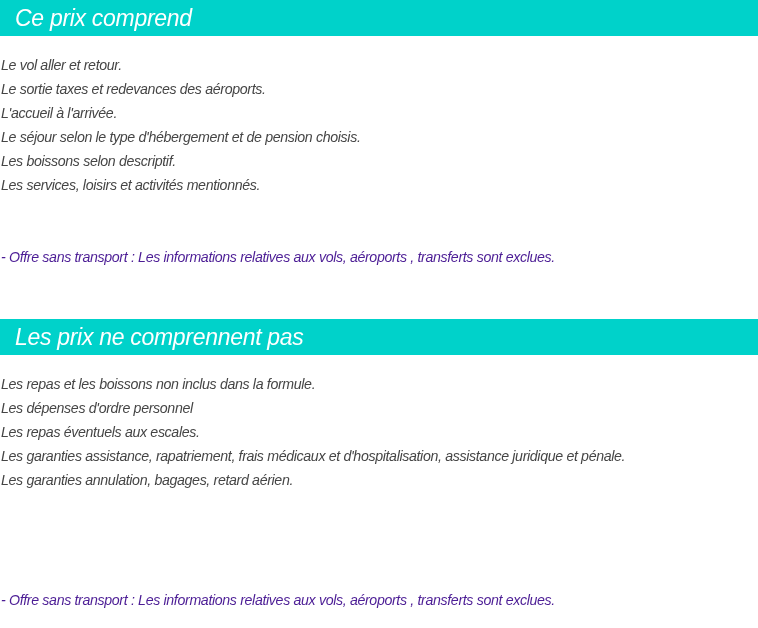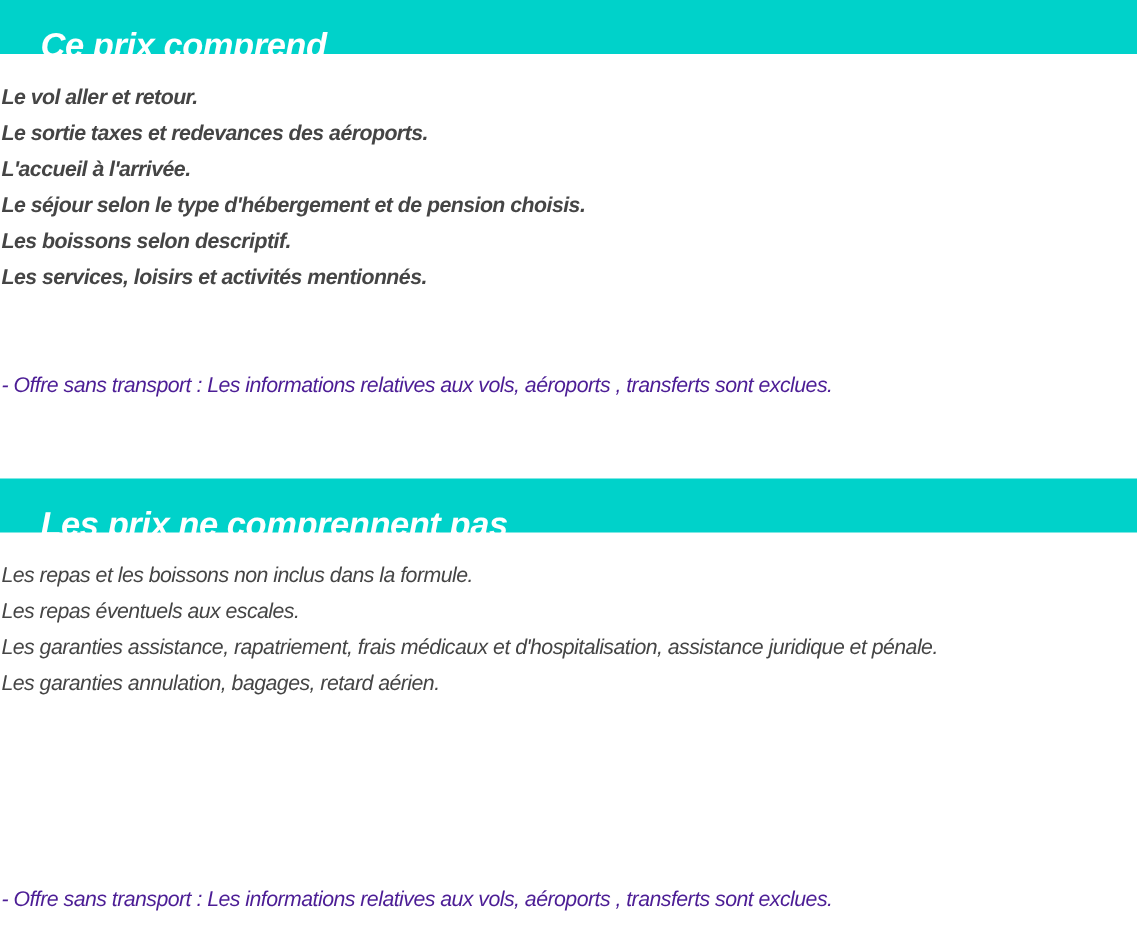--- a/index.html
+++ b/index.html
@@ -1,49 +1,50 @@
 <!DOCTYPE html>
 <html><head>
 <meta charset="utf-8">
 <style>
   html, body { margin:0; padding:0; background:#ffffff; }
   body { width:758px; height:628px; overflow:hidden; position:relative;
          font-family:"Liberation Sans", sans-serif; }
   .header { position:absolute; left:0; width:758px; height:36px; background:#00d2ca; }
-  .header h2 { margin:12px; position:absolute; left:15px; top:0; line-height:36px;
-               font-size:23px; font-style:italic; font-weight:bold; color:#ffffff;
+  .header h2 { margin:0; position:absolute; left:15px; top:0; line-height:36px;
+               font-size:23px; font-style:italic; font-weight:normal; color:#ffffff;
                letter-spacing:-0.3px; font-family:"Liberation Sans", sans-serif; }
   .list { position:absolute; left:1px; margin:0; padding:0; list-style:none; }
   .list li { height:24px; line-height:24px; font-size:14.2px; font-style:italic;
              color:#454545; white-space:nowrap; letter-spacing:-0.35px; }
   .note { position:absolute; left:1px; height:24px; line-height:24px; font-size:14.2px;
           font-style:italic; color:#4c1d95; white-space:nowrap; margin:0; letter-spacing:-0.35px; }
 </style>
 </head>
 <body>
 
 <div class="header" style="top:0;">
   <h2>Ce prix comprend</h2>
 </div>
 
-<ul class="list" style="top:53px;font-weight:bold;">
+<ul class="list" style="top:53px;">
   <li>Le vol aller et retour.</li>
   <li>Le sortie taxes et redevances des aéroports.</li>
   <li>L'accueil à l'arrivée.</li>
   <li>Le séjour selon le type d'hébergement et de pension choisis.</li>
   <li>Les boissons selon descriptif.</li>
   <li>Les services, loisirs et activités mentionnés.</li>
 </ul>
 
 <p class="note" style="top:245px;">- Offre sans transport : Les informations relatives aux vols, aéroports , transferts sont exclues.</p>
 
 <div class="header" style="top:319px;padding-left:40px;">
   <h2>Les prix ne comprennent pas</h2>
 </div>
 
 <ul class="list" style="top:372px;">
   <li>Les repas et les boissons non inclus dans la formule.</li>
+  <li>Les dépenses d'ordre personnel</li>
   <li>Les repas éventuels aux escales.</li>
   <li>Les garanties assistance, rapatriement, frais médicaux et d'hospitalisation, assistance juridique et pénale.</li>
   <li>Les garanties annulation, bagages, retard aérien.</li>
 </ul>
 
 <p class="note" style="top:588px;">- Offre sans transport : Les informations relatives aux vols, aéroports , transferts sont exclues.</p>
 
 </body></html>

